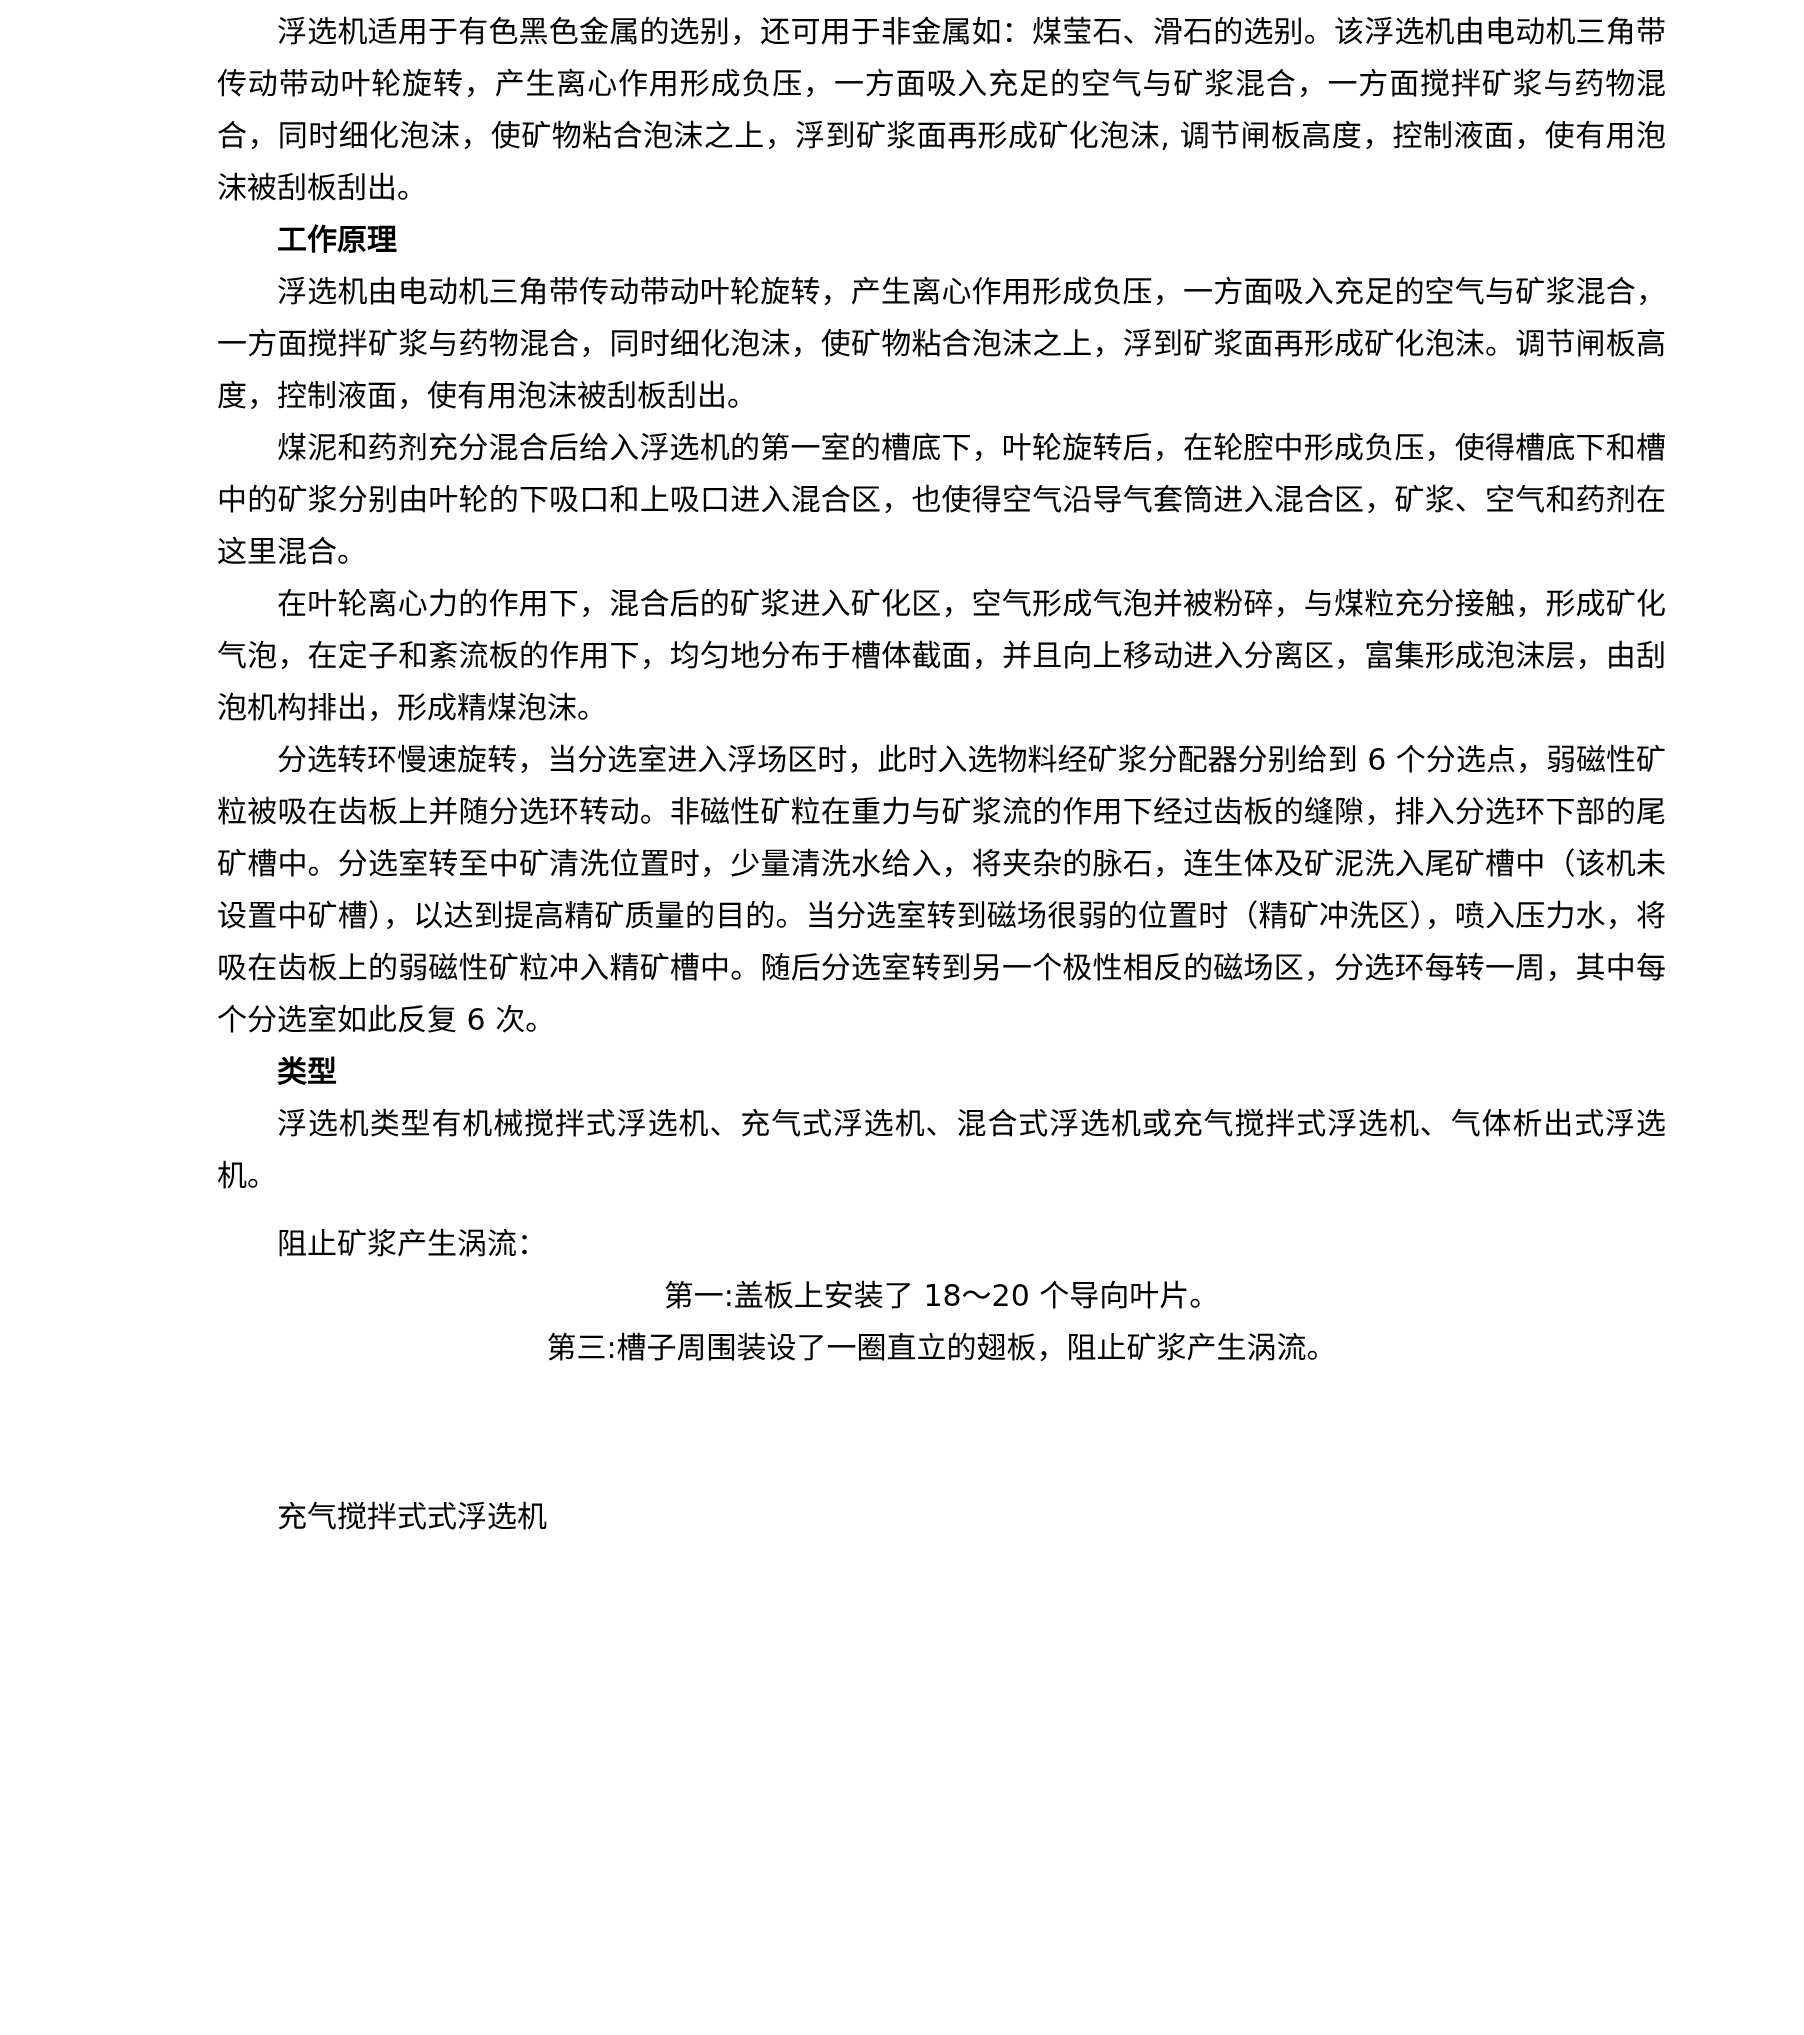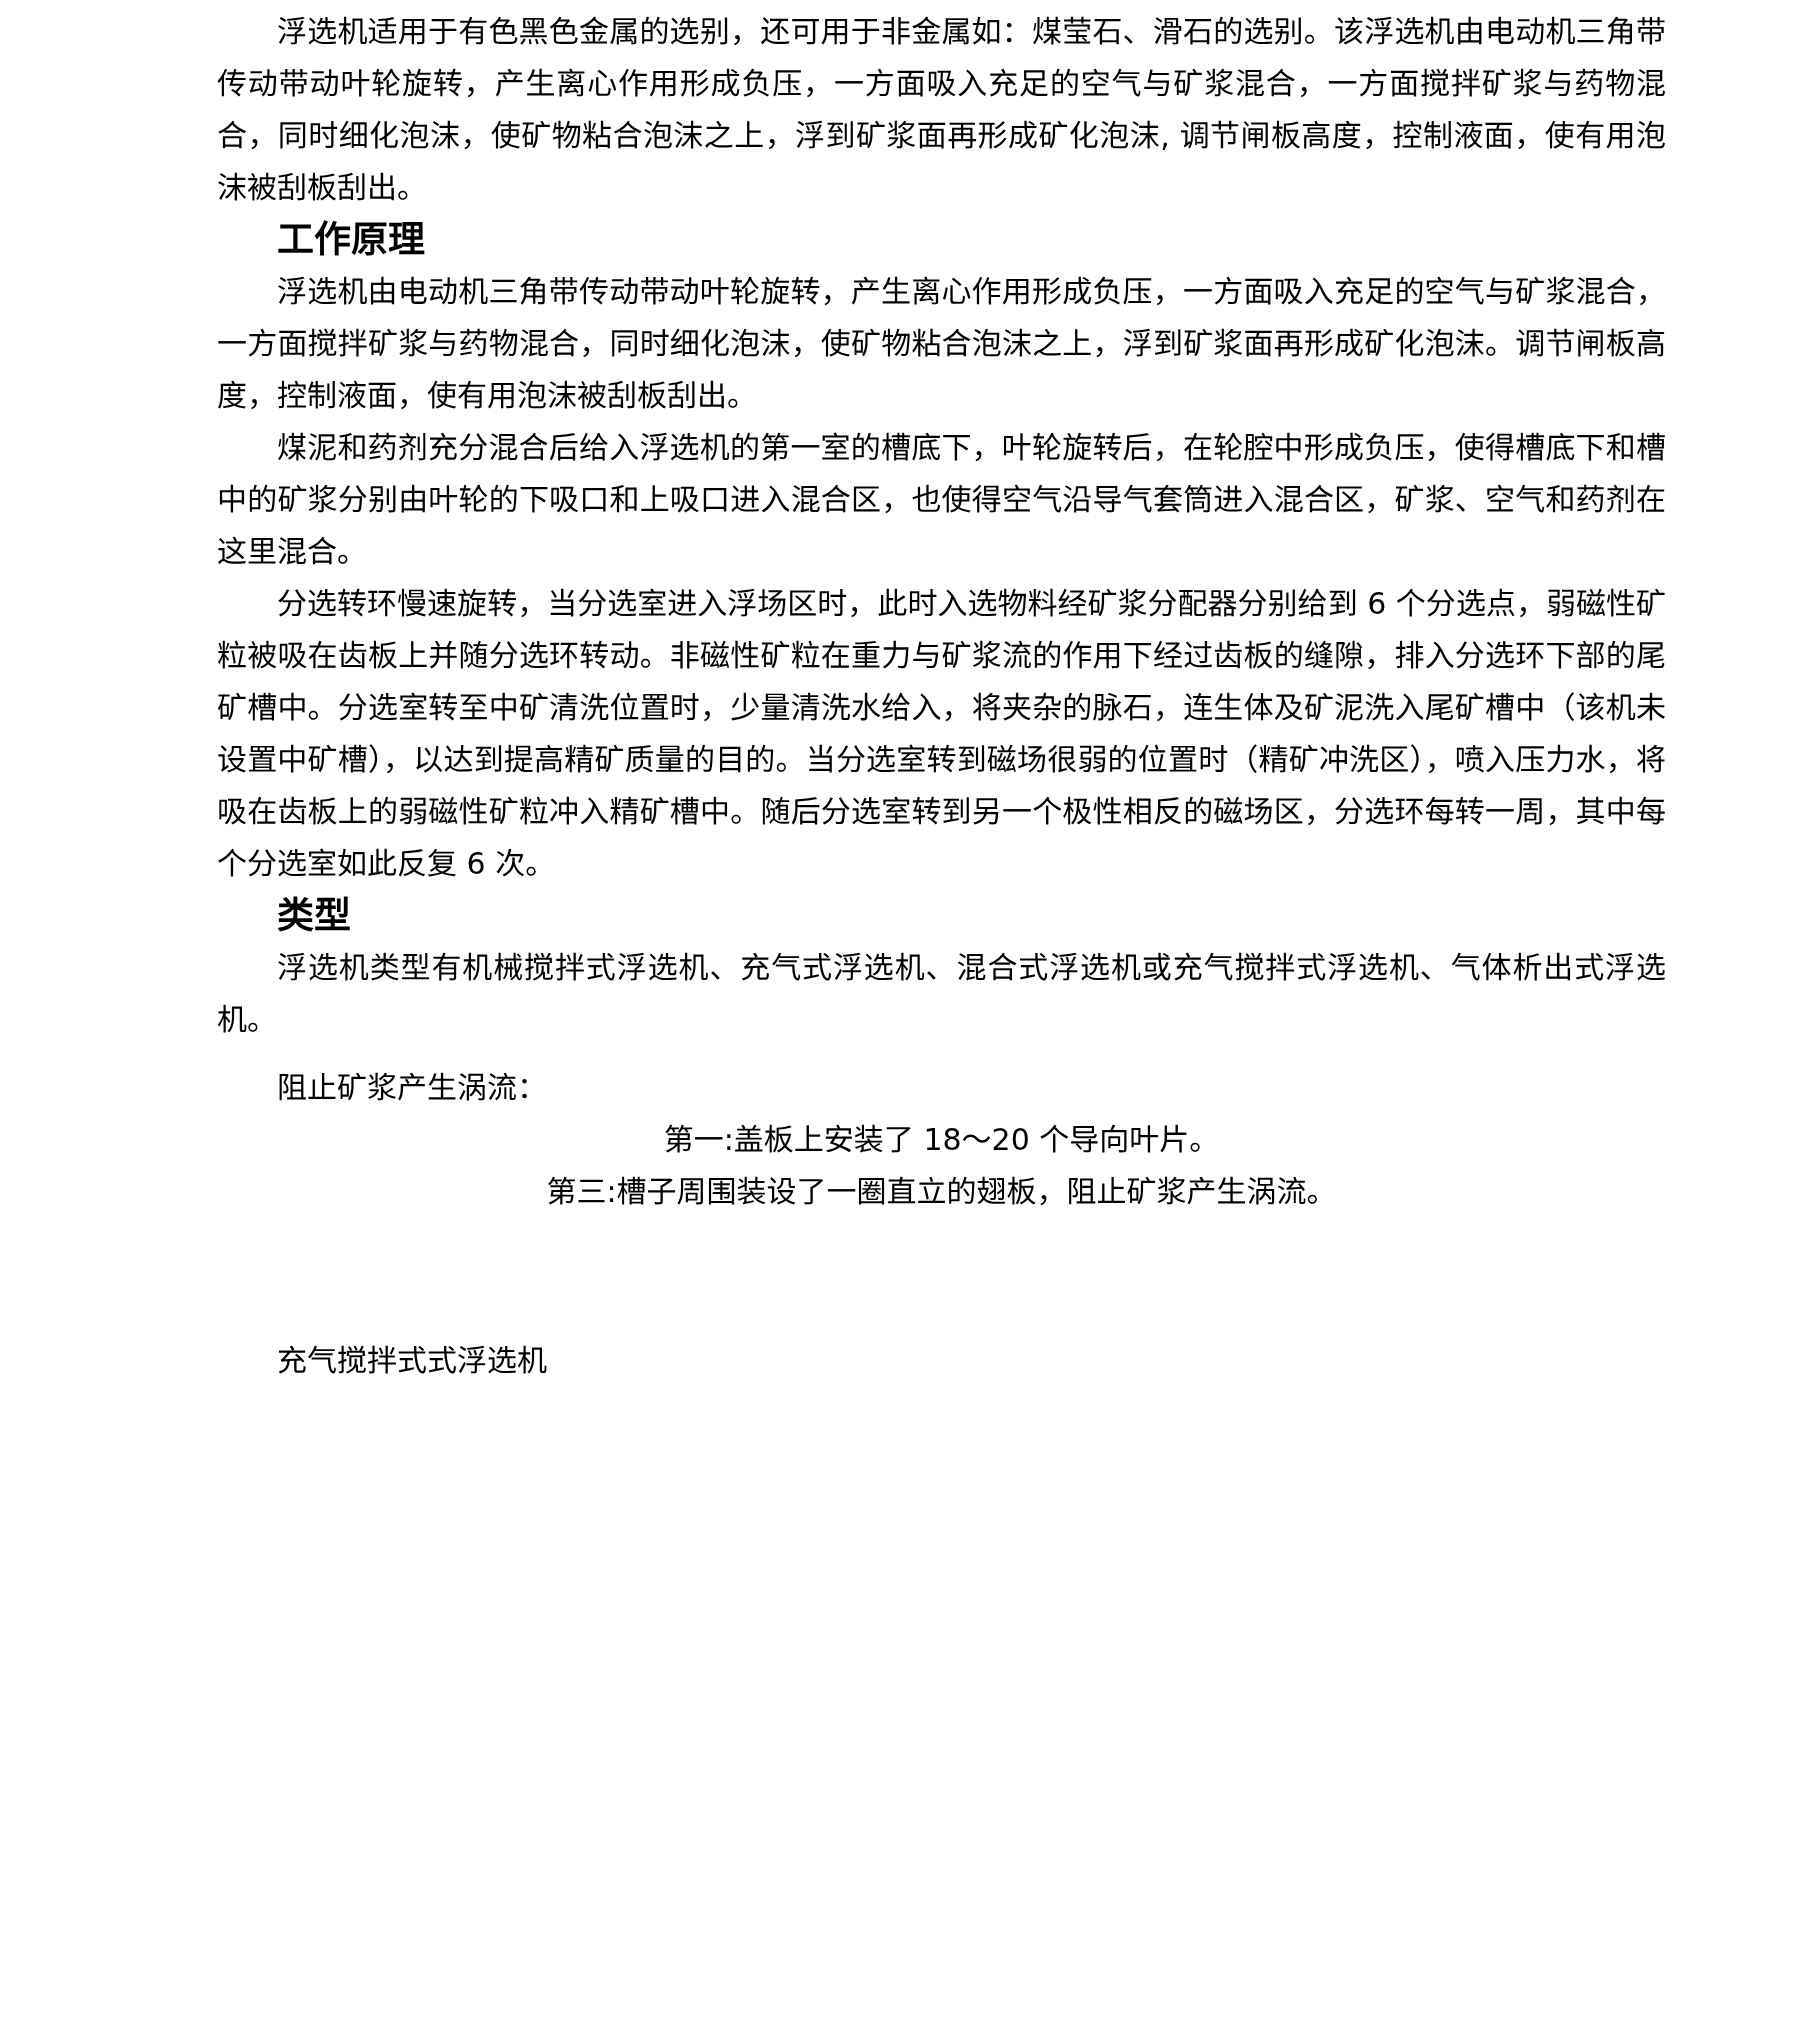--- a/index.html
+++ b/index.html
@@ -37,21 +37,21 @@
     text-indent: 60px;
     margin: 0;
     letter-spacing: 0px;
     font-weight: 400;
     word-break: break-all;
   }
   .para:last-line { text-align: left; }
 
   
   .heading {
-    font-size: 37px;
+    font-size: 30px;
     line-height: 52px;
     font-weight: 700;
     text-indent: 60px;
     margin: 0;
     text-align: left;
   }
 
   
   .line-indent {
     font-size: 30px;
@@ -86,20 +86,21 @@
     <div class="gap-sm"></div>
 
     <p class="para">浮选机适用于有色黑色金属的选别，还可用于非金属如：煤莹石、滑石的选别。该浮选机由电动机三角带传动带动叶轮旋转，产生离心作用形成负压，一方面吸入充足的空气与矿浆混合，一方面搅拌矿浆与药物混合，同时细化泡沫，使矿物粘合泡沫之上，浮到矿浆面再形成矿化泡沫, 调节闸板高度，控制液面，使有用泡沫被刮板刮出。</p>
 
     <h2 class="heading">工作原理</h2>
 
     <p class="para">浮选机由电动机三角带传动带动叶轮旋转，产生离心作用形成负压，一方面吸入充足的空气与矿浆混合，一方面搅拌矿浆与药物混合，同时细化泡沫，使矿物粘合泡沫之上，浮到矿浆面再形成矿化泡沫。调节闸板高度，控制液面，使有用泡沫被刮板刮出。</p>
 
     <p class="para">煤泥和药剂充分混合后给入浮选机的第一室的槽底下，叶轮旋转后，在轮腔中形成负压，使得槽底下和槽中的矿浆分别由叶轮的下吸口和上吸口进入混合区，也使得空气沿导气套筒进入混合区，矿浆、空气和药剂在这里混合。</p>
 
+    <p class="para">在叶轮离心力的作用下，混合后的矿浆进入矿化区，空气形成气泡并被粉碎，与煤粒充分接触，形成矿化气泡，在定子和紊流板的作用下，均匀地分布于槽体截面，并且向上移动进入分离区，富集形成泡沫层，由刮泡机构排出，形成精煤泡沫。</p>
 
     <p class="para">分选转环慢速旋转，当分选室进入浮场区时，此时入选物料经矿浆分配器分别给到 6 个分选点，弱磁性矿粒被吸在齿板上并随分选环转动。非磁性矿粒在重力与矿浆流的作用下经过齿板的缝隙，排入分选环下部的尾矿槽中。分选室转至中矿清洗位置时，少量清洗水给入，将夹杂的脉石，连生体及矿泥洗入尾矿槽中（该机未设置中矿槽），以达到提高精矿质量的目的。当分选室转到磁场很弱的位置时（精矿冲洗区），喷入压力水，将吸在齿板上的弱磁性矿粒冲入精矿槽中。随后分选室转到另一个极性相反的磁场区，分选环每转一周，其中每个分选室如此反复 6 次。</p>
 
     <h2 class="heading">类型</h2>
 
     <p class="para">浮选机类型有机械搅拌式浮选机、充气式浮选机、混合式浮选机或充气搅拌式浮选机、气体析出式浮选机。</p>
 
     <div class="gap-md"></div>
 
     <p class="line-indent">阻止矿浆产生涡流：</p>

